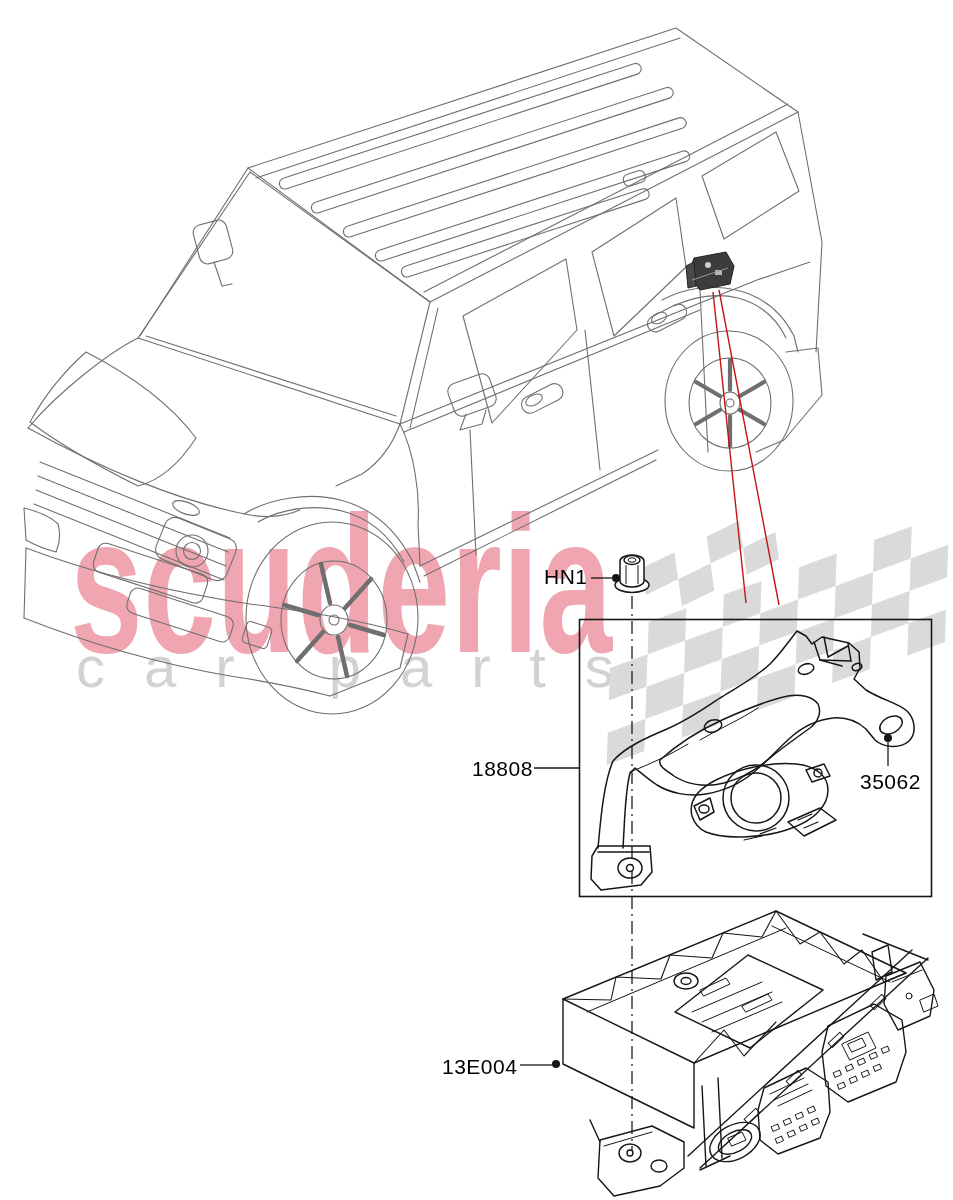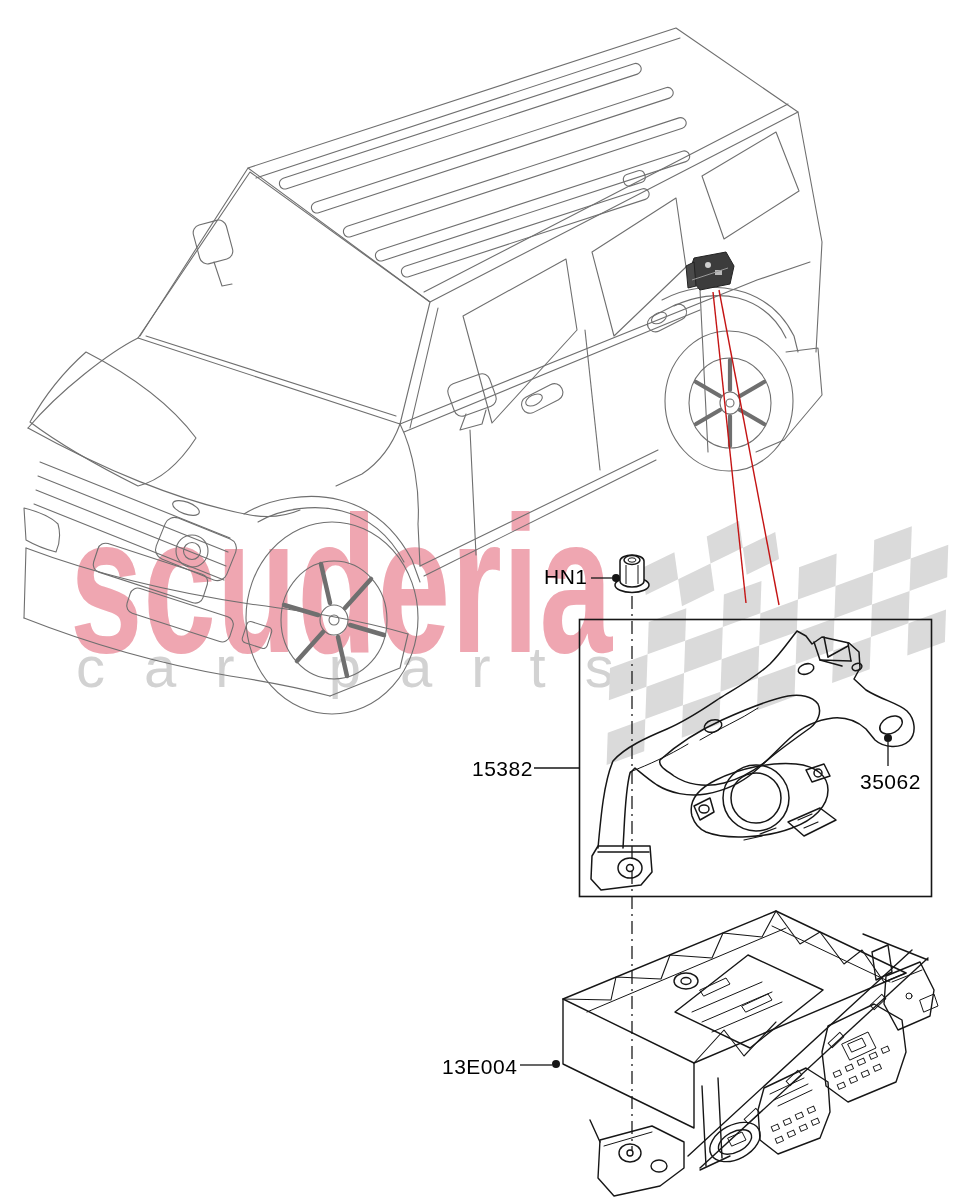--- a/index.html
+++ b/index.html
@@ -324,17 +324,17 @@
       <circle cx="616" cy="578" r="4" stroke="none"></circle>
       <path d="M 534,768 L 579,768" fill="none"></path>
       <path d="M 888,742 L 888,766" fill="none"></path>
       <circle cx="888" cy="738" r="4" stroke="none"></circle>
       <path d="M 520,1065 L 552,1065" fill="none"></path>
       <circle cx="556" cy="1064" r="4" stroke="none"></circle>
     </g>
   </svg>
 
   <div class="plabel" style="left:544px;top:566px">HN1</div>
-  <div class="plabel" style="left:472px;top:758px">15382</div>
+  <div class="plabel" style="left:472px;top:758px">18808</div>
   <div class="plabel" style="left:860px;top:771px">35062</div>
   <div class="plabel" style="left:442px;top:1056px">13E004</div>
 
 </div>
 
 </body></html>

